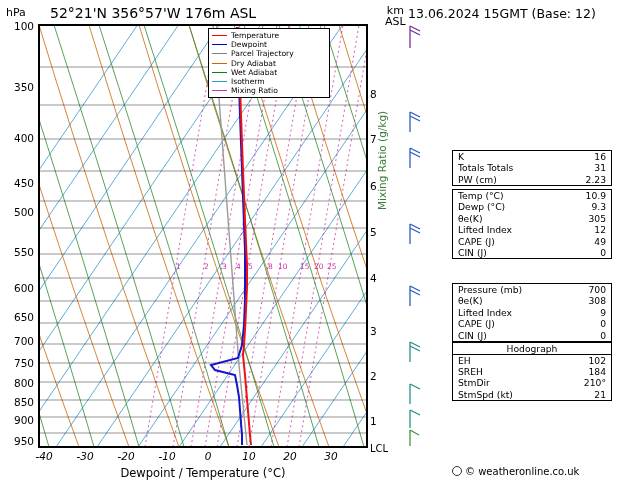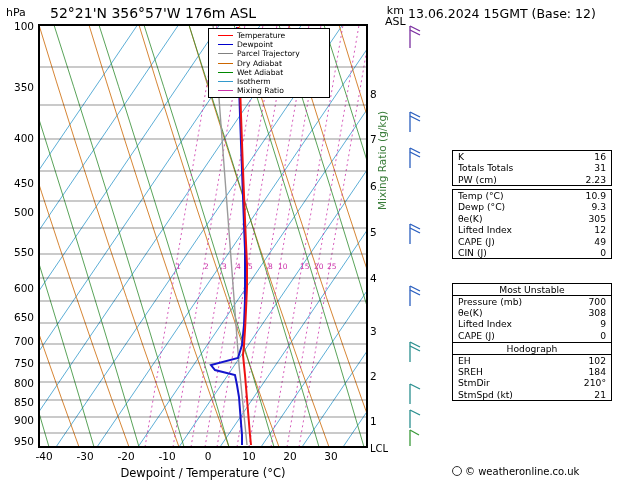--- a/index.html
+++ b/index.html
@@ -71,20 +71,21 @@
   }
   
   .ttick {
     position: absolute;
     top: 450px;
     width: 40px;
     margin-left: -20px;
     text-align: center;
     font-size: 10.5px;
     color: #000;
+    font-style: italic;
   }
   #xaxis-title {
     left: 38px; top: 466px; width: 330px;
     text-align: center; font-size: 11.5px; color: #000;
   }
   #mixing-axis-title {
     left: 376px; top: 210px;
     font-size: 10.5px; color: #3a7d3a;
     transform: rotate(-90deg);
     transform-origin: left top;
@@ -94,21 +95,21 @@
     left: 370px; top: 443px;
     font-size: 10px; color: #000;
   }
 
   
   #legend {
     left: 208px; top: 28px;
     width: 122px;
     background: #fff;
     border: 1px solid #000;
-    padding: 2px 9px;
+    padding: 2px 3px;
     font-size: 7.6px;
     line-height: 9.2px;
     color: #000;
   }
   #legend .row { display: flex; align-items: center; height: 9.2px; }
   #legend .sw { width: 15px; height: 0; border-top: 1.6px solid #000; margin-right: 4px; flex: 0 0 15px;}
 
   
   #hodo-box {
     left: 455px; top: 24px;
@@ -430,21 +431,20 @@
       <span class="k">CAPE (J)</span>
       <span class="v">49</span>
     </div>
     <div class="inforow">
       <span class="k">CIN (J)</span>
       <span class="v">0</span>
     </div>
   </div>
 
   <div class="abs infobox" id="box-unstable">
-    <div class="sechead" style="border-top:none">Most Unstable</div>
     <div class="inforow">
       <span class="k">Pressure (mb)</span>
       <span class="v">700</span>
     </div>
     <div class="inforow">
       <span class="k">θe(K)</span>
       <span class="v">308</span>
     </div>
     <div class="inforow">
       <span class="k">Lifted Index</span>

